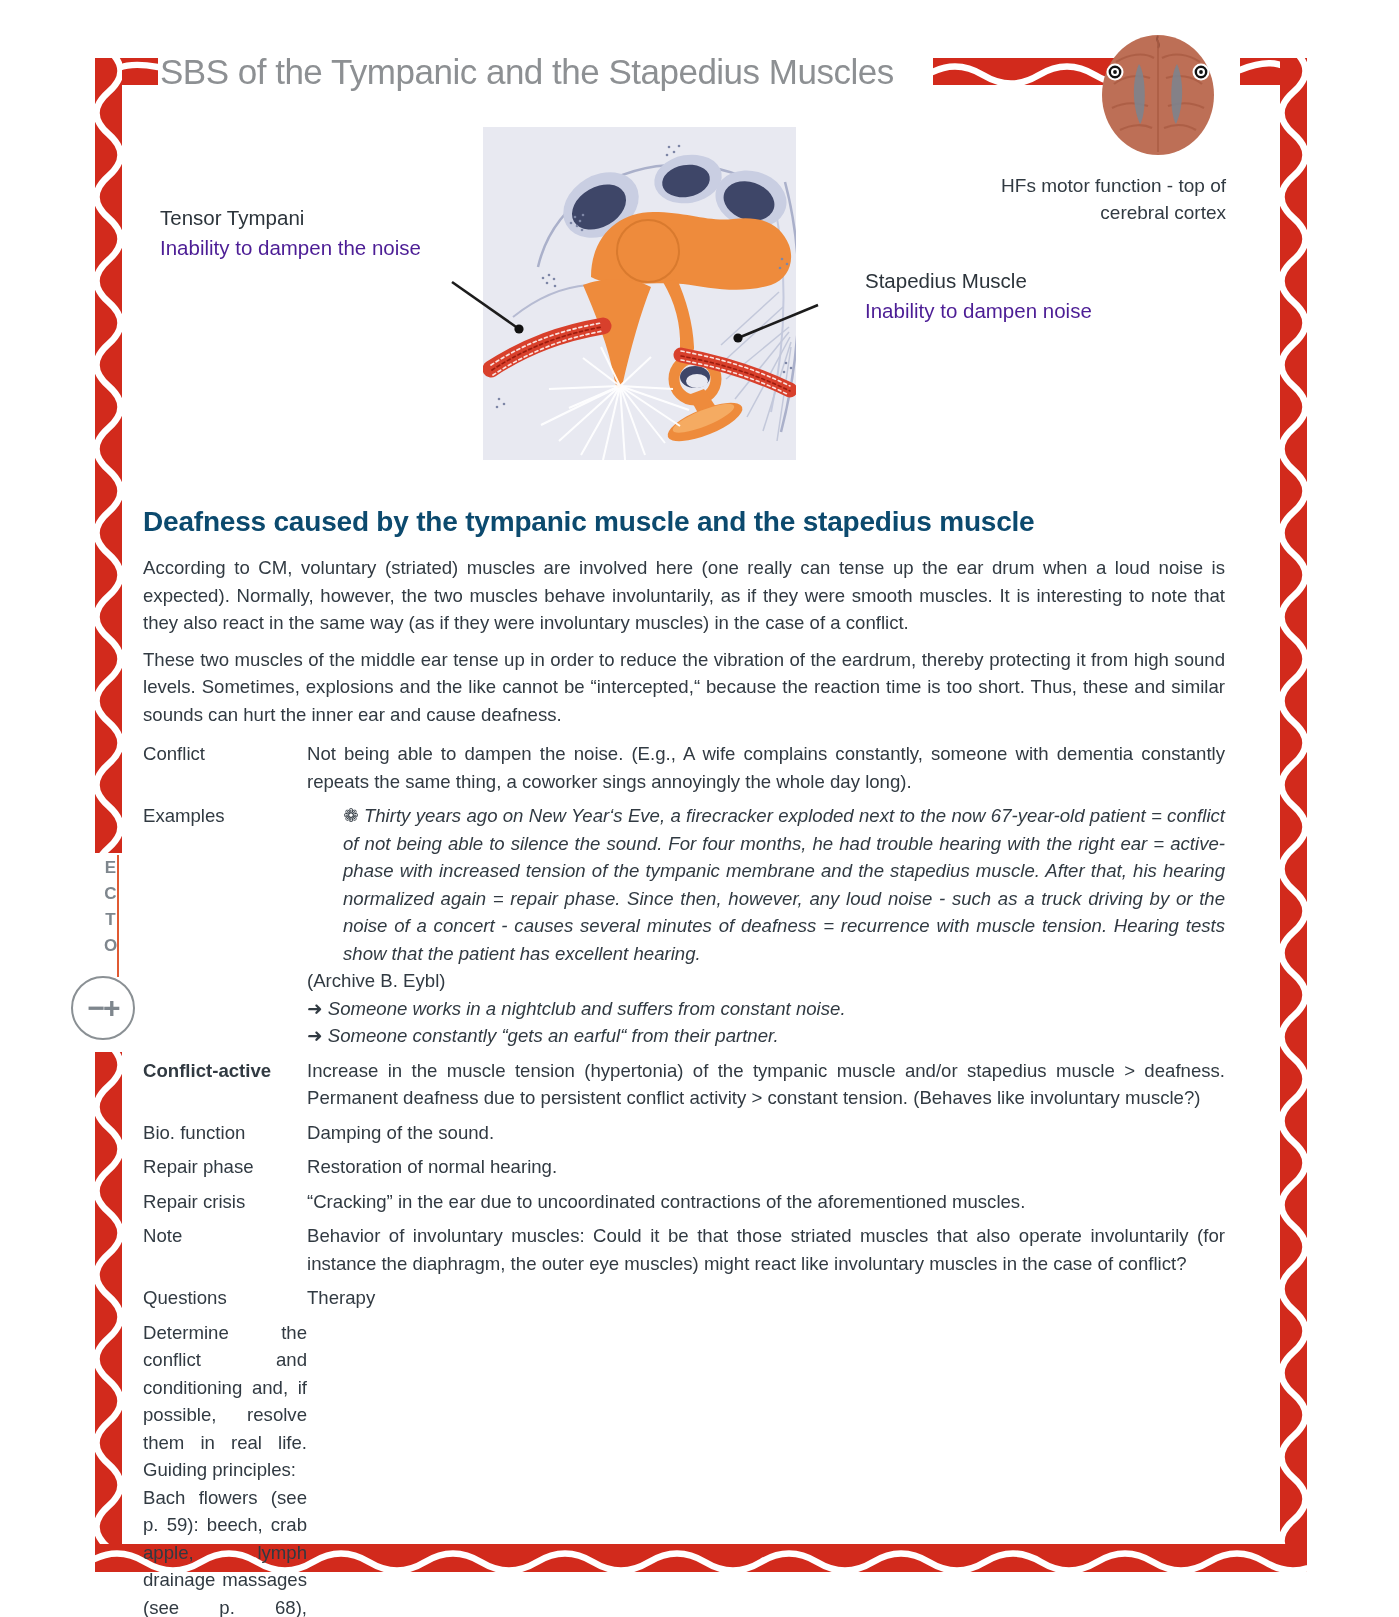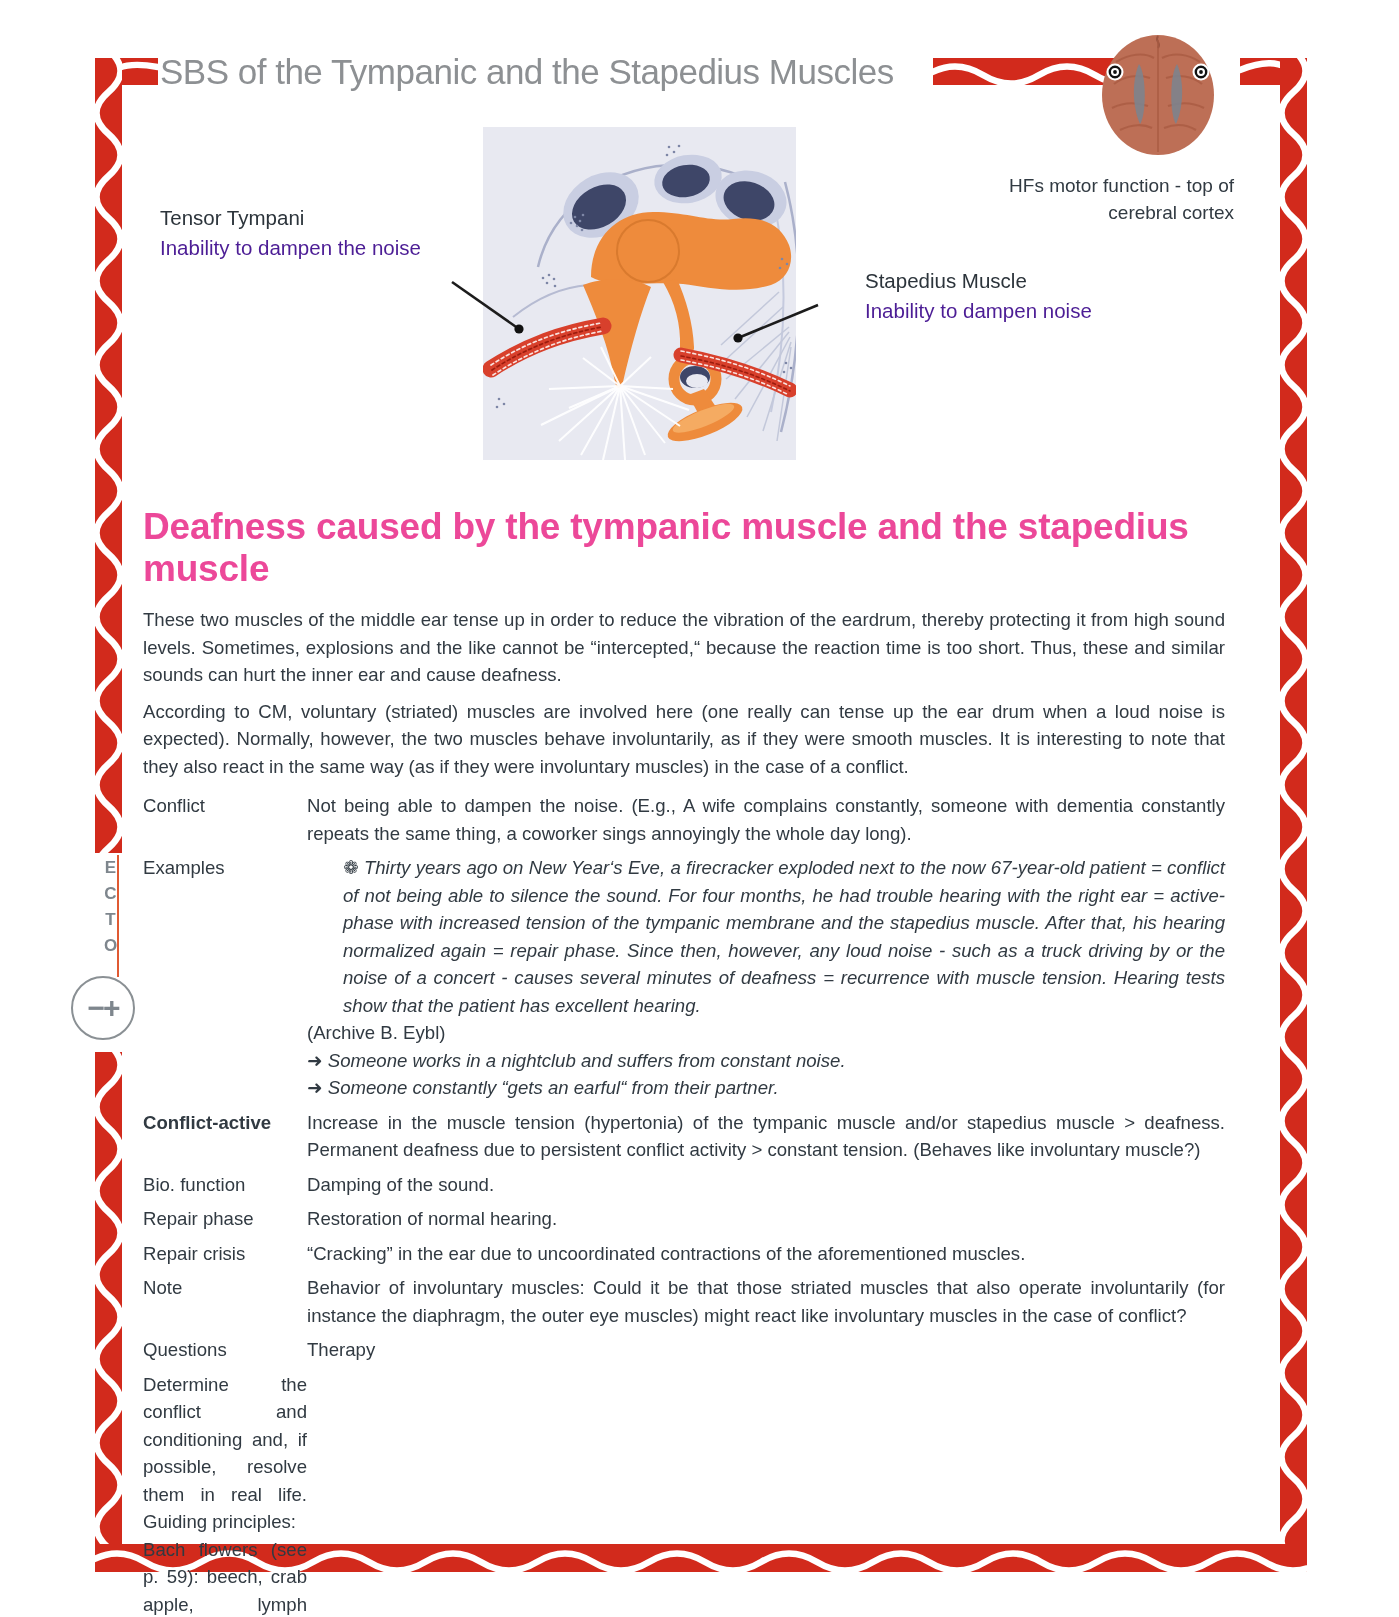--- a/index.html
+++ b/index.html
@@ -5,40 +5,40 @@
   html,body{margin:0;padding:0;background:#ffffff;}
   #page{position:relative;width:1399px;height:1617px;background:#ffffff;overflow:hidden;
         font-family:"Liberation Sans","DejaVu Sans",sans-serif;color:#313a42;}
   .abs{position:absolute;}
   svg{display:block;}
 
   
   #title{left:160px;top:52px;font-size:35px;font-weight:400;letter-spacing:-0.5px;color:#8d9093;}
 
   
-  #brain-caption{right:165px;top:172px;text-align:right;font-size:19px;line-height:27px;color:#313a42;}
+  #brain-caption{right:173px;top:172px;text-align:right;font-size:19px;line-height:27px;color:#313a42;}
 
   
   .fig-label{font-size:20.5px;line-height:30px;color:#2c343b;}
   .fig-label .b{font-weight:400;color:#4c1d95;}
   #label-left{left:160px;top:203px;}
   #label-right{left:865px;top:266px;}
 
   
   #ecto{left:88px;top:858px;width:32px;text-align:center;
         writing-mode:vertical-rl;text-orientation:upright;
         font-size:17px;font-weight:700;letter-spacing:7px;color:#7e868d;}
   #ecto-line{left:117px;top:855px;width:2px;height:122px;background:#e05a33;}
   #polarity{left:71px;top:976px;width:60px;height:60px;border:2px solid #8a9094;border-radius:50%;
             background:#fff;display:flex;align-items:center;justify-content:center;
             font-size:30px;font-weight:700;color:#7e868d;letter-spacing:-2px;}
 
   
   #content{left:143px;top:506px;width:1082px;}
-  #section-heading{font-size:37px;font-weight:700;color:#ec4899;margin:0 0 16px 0;letter-spacing:-0.2px;}
+  #section-heading{font-size:28px;font-weight:700;color:#0c4a6e;margin:0 0 16px 0;letter-spacing:-0.2px;}
   .para{font-size:18.6px;line-height:27.5px;text-align:justify;margin:0 0 9px 0;}
   #entries{display:grid;grid-template-columns:164px 1fr;row-gap:7px;margin-top:12px;}
   .term{font-size:18.6px;line-height:27.5px;}
   .term.bold{font-weight:700;}
   .def{font-size:18.6px;line-height:27.5px;text-align:justify;}
   .blk{display:block;}
   .blk.italic{font-style:italic;margin-left:36px;}
   .blk.arrow{font-style:italic;}
   .blk.italic-bold{font-style:italic;font-weight:700;}
 </style>
@@ -218,22 +218,22 @@
   </div>
 
   <div class="abs" id="ecto-line"></div>
   <div class="abs" id="ecto">ECTO</div>
   <div class="abs" id="polarity">
     <span>−+</span>
   </div>
 
   <div class="abs" id="content">
     <h2 id="section-heading">Deafness caused by the tympanic muscle and the stapedius muscle</h2>
+    <p class="para">According to CM, voluntary (striated) muscles are involved here (one really can tense up the ear drum when a loud noise is expected). Normally, however, the two muscles behave involuntarily, as if they were smooth muscles. It is interesting to note that they also react in the same way (as if they were involuntary muscles) in the case of a conflict.</p>
     <p class="para">These two muscles of the middle ear tense up in order to reduce the vibration of the eardrum, thereby protecting it from high sound levels. Sometimes, explosions and the like cannot be “intercepted,“ because the reaction time is too short. Thus, these and similar sounds can hurt the inner ear and cause deafness.</p>
-    <p class="para">According to CM, voluntary (striated) muscles are involved here (one really can tense up the ear drum when a loud noise is expected). Normally, however, the two muscles behave involuntarily, as if they were smooth muscles. It is interesting to note that they also react in the same way (as if they were involuntary muscles) in the case of a conflict.</p>
     <div id="entries">
         <div class="term">Conflict</div>
         <div class="def">
           <div class="blk normal">Not being able to dampen the noise. (E.g., A wife complains constantly, someone with dementia constantly repeats the same thing, a coworker sings annoyingly the whole day long).</div>
         </div>
         <div class="term">Examples</div>
         <div class="def">
           <div class="blk italic">❁ Thirty years ago on New Year‘s Eve, a firecracker exploded next to the now 67-year-old patient = conflict of not being able to silence the sound. For four months, he had trouble hearing with the right ear = active-phase with increased tension of the tympanic membrane and the stapedius muscle. After that, his hearing normalized again = repair phase. Since then, however, any loud noise - such as a truck driving by or the noise of a concert - causes several minutes of deafness = recurrence with muscle tension. Hearing tests show that the patient has excellent hearing.</div>
           <div class="blk normal">(Archive B. Eybl)</div>
           <div class="blk arrow">➜ Someone works in a nightclub and suffers from constant noise.</div>

